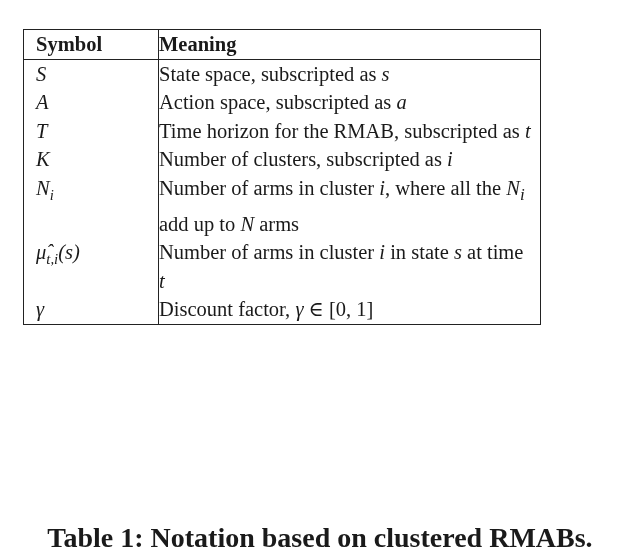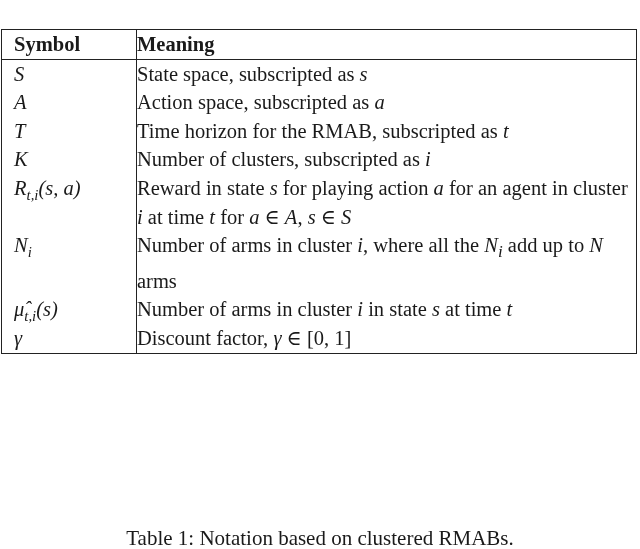--- a/index.html
+++ b/index.html
@@ -1,29 +1,29 @@
 <!DOCTYPE html>
 <html><head>
 <meta charset="utf-8">
 <style>
   html, body { margin: 0; padding: 0; background: #ffffff; }
   body { width: 640px; height: 549px; position: relative; overflow: hidden;
          font-family: "Liberation Serif", "DejaVu Serif", serif; color: #1a1a1a; }
   .table-wrap { position: absolute; left: 1px; top: 29px; width: 636px; }
-  table { border-collapse: collapse; width: 636px; font-size: 20.5px; line-height: 28.6px; }
+  table { border-collapse: collapse; width: 518px; font-size: 20.5px; line-height: 28.6px; margin-left: 22px; }
   td, th { border-left: 1.5px solid #222; border-right: 1.5px solid #222; padding: 0; vertical-align: top; text-align: left; }
   th { font-weight: bold; border-top: 1.5px solid #222; border-bottom: 1.5px solid #222; height: 28px; }
   tr:last-child td { border-bottom: 1.5px solid #222; }
   .c1 { width: 135px; padding-left: 12px; box-sizing: border-box; }
   .c2 { padding-right: 6px; }
   .sym { font-style: italic; white-space: nowrap; }
   .sym sub { font-size: 0.72em; line-height: 0; }
   .desc i { font-style: italic; }
   .caption { position: absolute; left: 0; top: 526px; width: 640px; text-align: center;
-             font-weight: normal; font-size: 21px; line-height: 24px; }
+             font-weight: bold; font-size: 28px; line-height: 24px; }
 </style>
 </head>
 <body>
 
 <div class="table-wrap">
   <table>
     <thead>
       <tr>
         <th class="c1">Symbol</th>
         <th class="c2">Meaning</th>
@@ -40,24 +40,20 @@
         </tr>
         <tr>
           <td class="c1 sym">T</td>
           <td class="c2 desc">Time horizon for the RMAB, subscripted as <i>t</i></td>
         </tr>
         <tr>
           <td class="c1 sym">K</td>
           <td class="c2 desc">Number of clusters, subscripted as <i>i</i></td>
         </tr>
         <tr>
-          <td class="c1 sym">R<sub>t,i</sub>(s, a)</td>
-          <td class="c2 desc">Reward in state <i>s</i> for playing action <i>a</i> for an agent in cluster <i>i</i> at time <i>t</i> for <i>a</i> ∈ <i>A</i>, <i>s</i> ∈ <i>S</i></td>
-        </tr>
-        <tr>
           <td class="c1 sym">N<sub>i</sub></td>
           <td class="c2 desc">Number of arms in cluster <i>i</i>, where all the <i>N<sub>i</sub></i> add up to <i>N</i> arms</td>
         </tr>
         <tr>
           <td class="c1 sym">μ̂<sub>t,i</sub>(s)</td>
           <td class="c2 desc">Number of arms in cluster <i>i</i> in state <i>s</i> at time <i>t</i></td>
         </tr>
         <tr>
           <td class="c1 sym">γ</td>
           <td class="c2 desc">Discount factor, <i>γ</i> ∈ [0, 1]</td>

